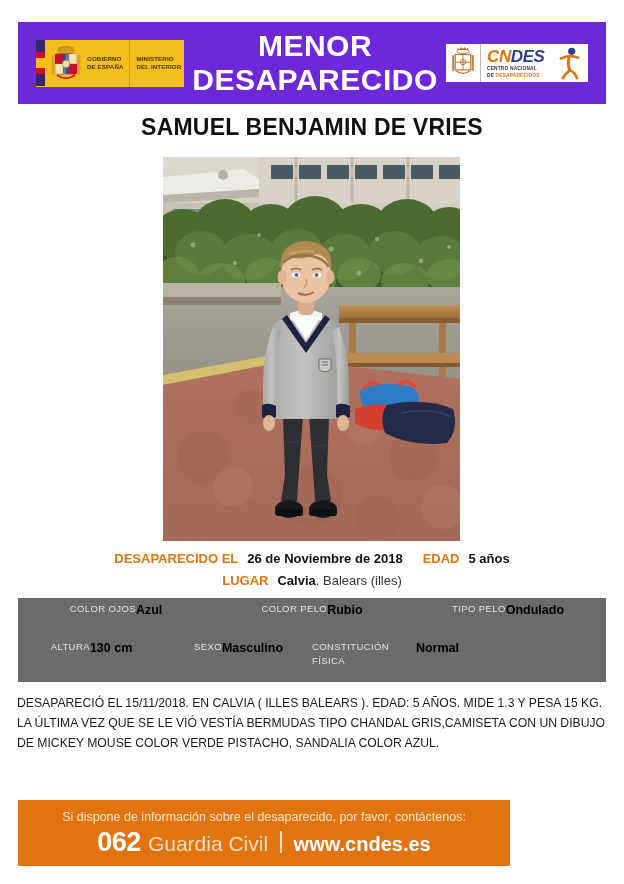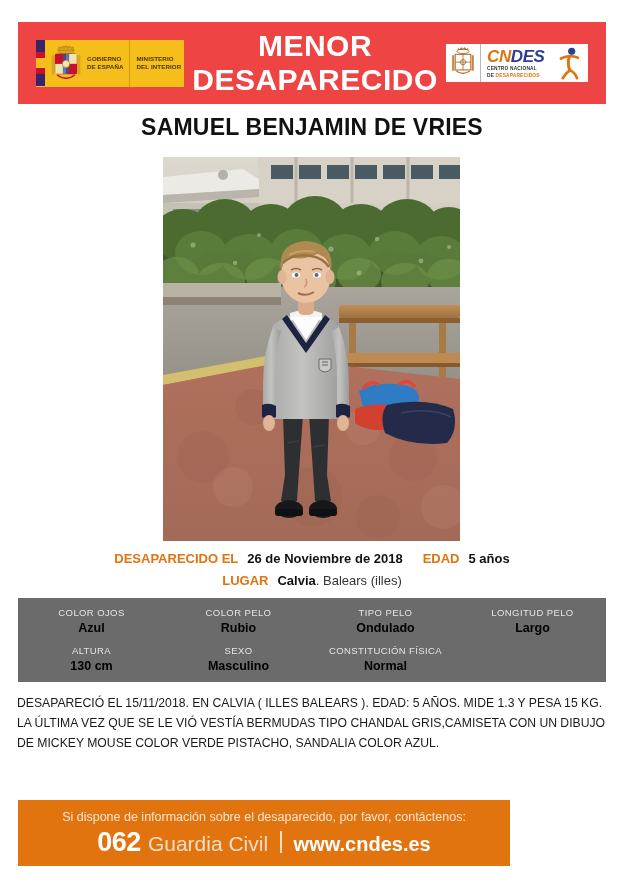--- a/index.html
+++ b/index.html
@@ -16,21 +16,21 @@
     position: relative;
   }
 
   
   .header-bar {
     position: absolute;
     left: 18px;
     top: 22px;
     width: 588px;
     height: 82px;
-    background: #ef4444;
+    background: #6d28d9;
     display: flex;
     align-items: center;
     justify-content: space-between;
   }
 
   
   .gob-logo {
     margin-left: 18px;
     width: 148px;
     height: 47px;
@@ -207,23 +207,23 @@
     padding-top: 4px;
     box-sizing: border-box;
   }
   .attr-row {
     display: flex;
     width: 100%;
     height: 38px;
   }
   .attr-cell {
     flex: 1 1 25%;
-    text-align: center;
-    display: flex;
-    flex-direction: column;
+    text-align: left;
+    display: flex;
+    flex-direction: row;
     justify-content: center;
   }
   .attr-key {
     font-size: 9.5px;
     color: #e4e4e4;
     letter-spacing: 0.4px;
     line-height: 14px;
   }
   .attr-val {
     font-size: 12.5px;
@@ -562,24 +562,20 @@
       <span class="attr-val">Azul</span>
     </div>
     <div class="attr-cell">
       <span class="attr-key">COLOR PELO</span>
       <span class="attr-val">Rubio</span>
     </div>
     <div class="attr-cell">
       <span class="attr-key">TIPO PELO</span>
       <span class="attr-val">Ondulado</span>
     </div>
-    <div class="attr-cell">
-      <span class="attr-key">LONGITUD PELO</span>
-      <span class="attr-val">Largo</span>
-    </div>
   </div>
   <div class="attr-row">
     <div class="attr-cell">
       <span class="attr-key">ALTURA</span>
       <span class="attr-val">130 cm</span>
     </div>
     <div class="attr-cell">
       <span class="attr-key">SEXO</span>
       <span class="attr-val">Masculino</span>
     </div>

